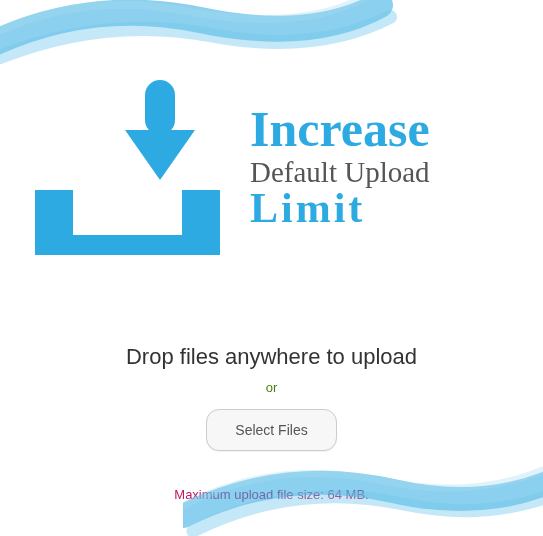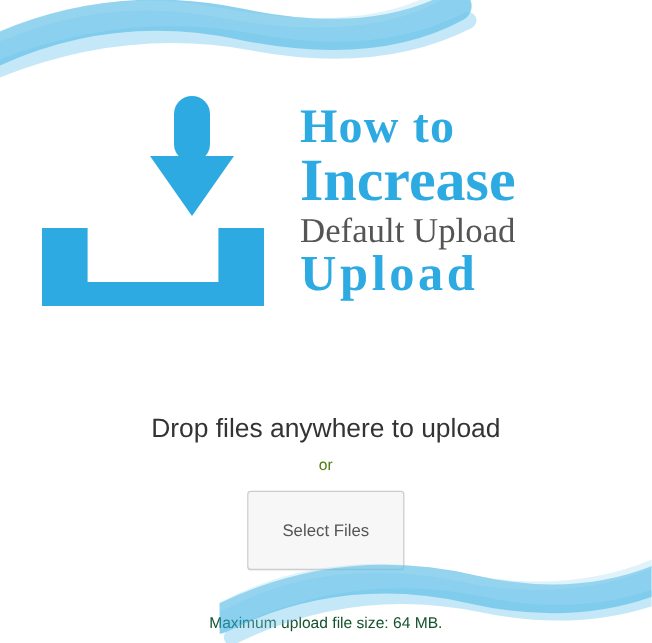--- a/index.html
+++ b/index.html
@@ -87,55 +87,54 @@
       font-weight: 400;
     }
     .or-text {
       font-size: 13px;
       color: #4d7c0f;
       margin-top: 10px;
     }
     .select-btn {
       display: inline-block;
       margin-top: 14px;
-      padding: 24px 28px;
+      padding: 12px 28px;
       background: #f7f7f7;
       border: 1px solid #ccc;
-      border-radius: 3px;
+      border-radius: 13px;
       font-size: 14px;
       color: #555;
       cursor: pointer;
       box-shadow: 0 1px 0 rgba(0,0,0,0.05);
     }
     .max-text {
       font-size: 13px;
-      color: #14532d;
+      color: #be185d;
       margin-top: 36px;
     }
   </style>
 </head>
 <body>
 
 <svg class="swoosh-top" viewBox="0 0 430 120" preserveAspectRatio="none">
   <path d="M0,70 Q110,10 230,35 Q340,58 410,20" stroke="#2daae1" stroke-width="26" fill="none" opacity="0.55" stroke-linecap="round"></path>
   <path d="M0,85 Q120,28 240,50 Q345,70 420,32" stroke="#6cc5ea" stroke-width="14" fill="none" opacity="0.4" stroke-linecap="round"></path>
   <path d="M0,60 Q100,5 210,25 Q330,48 395,12" stroke="#a5ddf2" stroke-width="8" fill="none" opacity="0.35" stroke-linecap="round"></path>
 </svg>
 
 <div class="hero">
   <svg class="download-icon" width="185" height="175" viewBox="0 0 185 175">
     <rect x="110" y="0" width="30" height="55" rx="15" fill="#2daae1"></rect>
     <polygon points="90,50 160,50 125,100" fill="#2daae1"></polygon>
     <path d="M0,110 L38,110 L38,155 L147,155 L147,110 L185,110 L185,175 L0,175 Z" fill="#2daae1"></path>
   </svg>
   <div class="hero-text">
-    <div class="ht-line1">How to</div>
     <div class="ht-line2">Increase</div>
     <div class="ht-line3">Default Upload</div>
-    <div class="ht-line4">Upload</div>
+    <div class="ht-line4">Limit</div>
   </div>
 </div>
 
 <div class="uploader">
   <div class="drop-text">Drop files anywhere to upload</div>
   <div class="or-text">or</div>
   <button class="select-btn">Select Files</button>
   <div class="max-text">Maximum upload file size: 64 MB.</div>
 </div>
 

